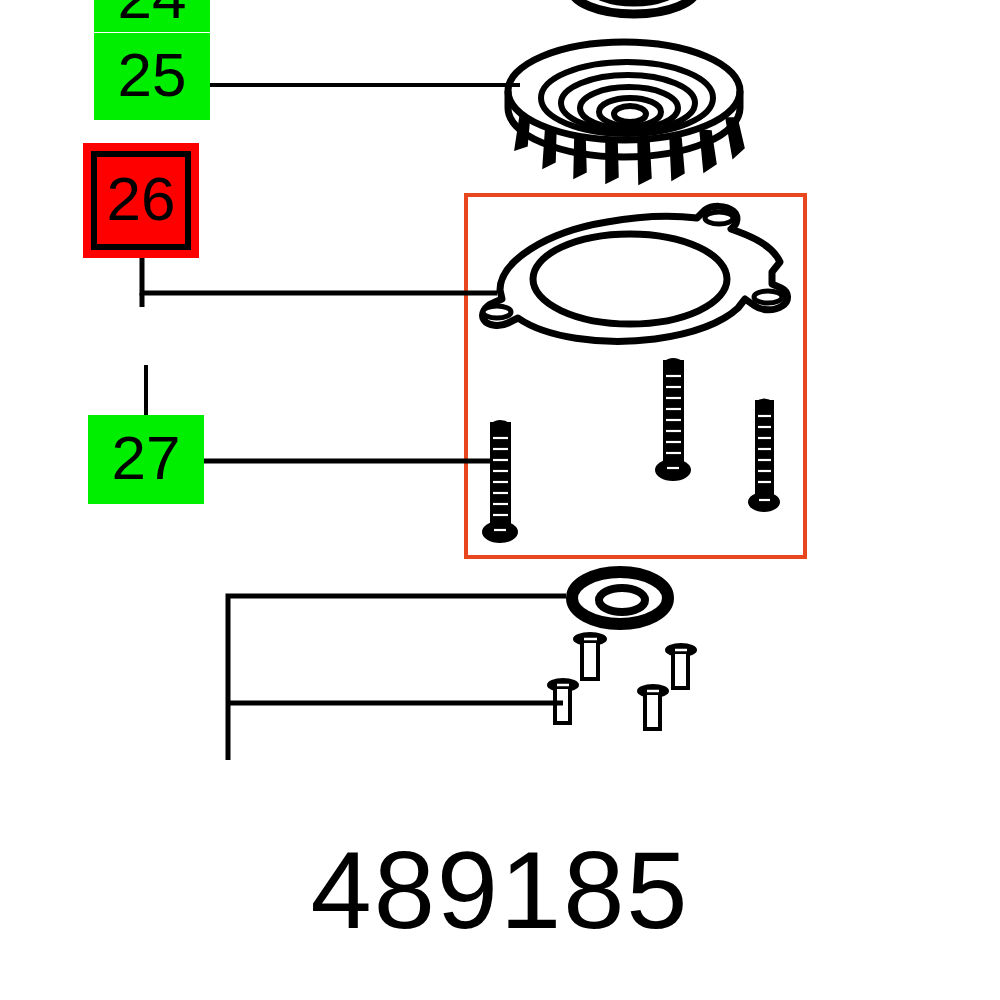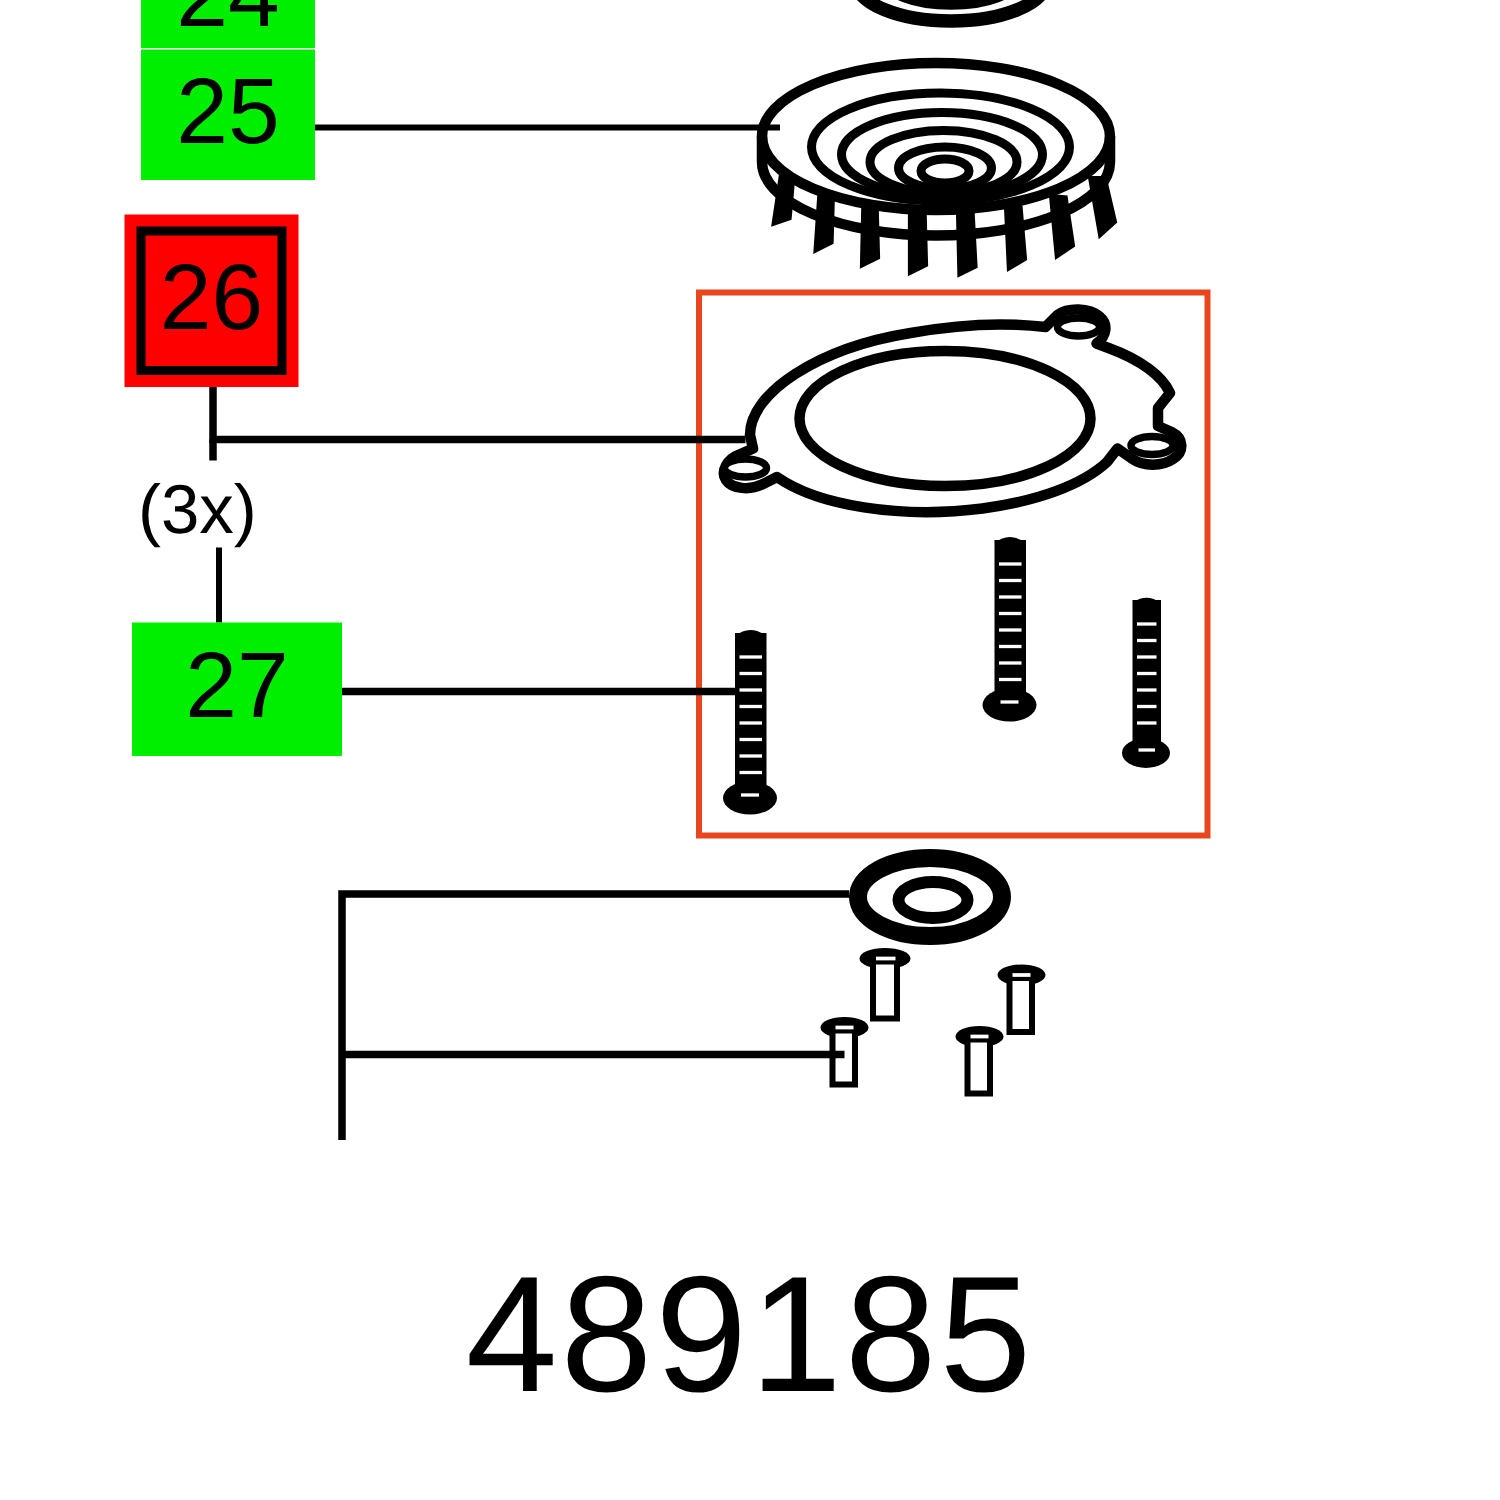--- a/index.html
+++ b/index.html
@@ -228,21 +228,20 @@
 
   <div class="callout cal-green" style="left:94px;top:33px;width:116px;height:87px;">
     <span class="num">25</span>
   </div>
 
   <div class="callout cal-red" style="left:83px;top:143px;width:116px;height:115px;">
     <span class="inner"></span>
     <span class="num">26</span>
   </div>
 
-  <div class="callout cal-green" style="left:88px;top:415px;width:140px;height:89px;">
+  <div class="callout cal-green" style="left:88px;top:415px;width:116px;height:89px;">
     <span class="num">27</span>
   </div>
 
-  <div class="qty" style="left:92px;top:312px;">(3x)</div>
 
   <div id="partnum">489185</div>
 
 </div>
 
 </body></html>

